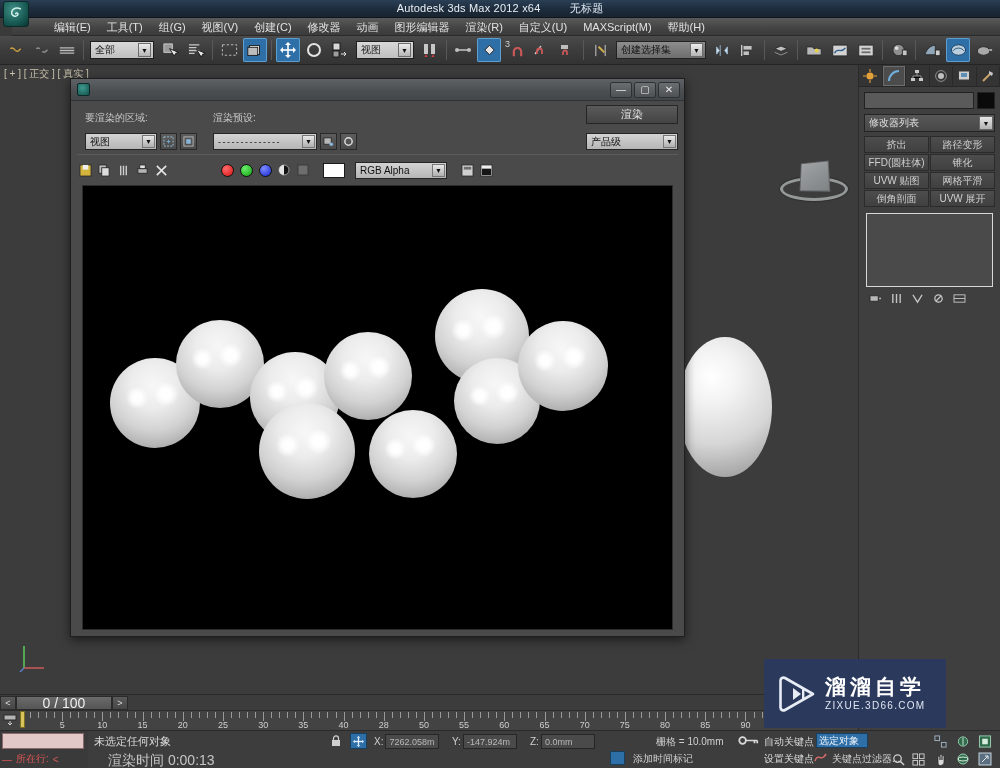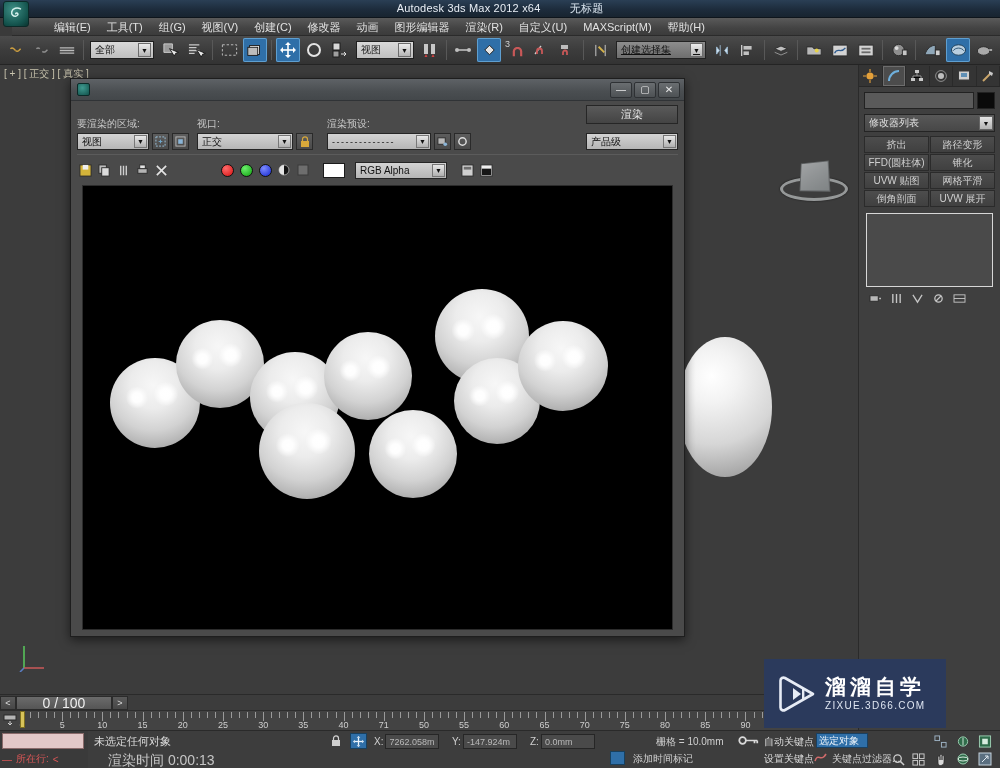--- a/index.html
+++ b/index.html
@@ -69,21 +69,20 @@
   .tcombo .ar{
     margin-left:auto; width:13px; height:14px;
     background:linear-gradient(180deg,#ececec,#b4b4b4);
     border:1px solid #6c6c6c;
     display:flex; align-items:center; justify-content:center;
     font-size:7px; color:#111;
   }
   .tcombo.dark{
     background:linear-gradient(180deg,#8d8d8d,#6e6e6e); color:#111;
     border:1px solid #222;
-    text-decoration:underline;
   }
 
   
   .viewport{
     position:absolute; left:0; top:65px; width:858px; height:629px;
     background:#3c3c3c; overflow:hidden;
   }
   .vp-label{
     position:absolute; left:4px; top:2px; font-size:10px; color:#c9c4ae;
     white-space:nowrap;
@@ -137,21 +136,21 @@
   .wbtns{ margin-left:auto; display:flex; gap:2px; padding-right:4px; }
   .wbtn{
     width:22px; height:16px;
     background:linear-gradient(180deg,#6a6e71,#4d5154);
     border:1px solid #2e3134; border-radius:2px;
     display:flex; align-items:center; justify-content:center;
     font-size:10px; color:#e8e8e8;
   }
   .rfw-body{ padding:5px 6px 0 6px; }
   .rfw-row1{ display:flex; align-items:flex-end; height:44px; position:relative; }
-  .fgroup{ display:flex; flex-direction:column; gap:2px; }
+  .fgroup{ display:flex; flex-direction:column; gap:8px;margin-left:8px; }
   .flabel{ font-size:10px; color:#c8c8c8; }
   .fline{ display:flex; align-items:center; gap:3px; }
   .combo{
     height:17px; background:linear-gradient(180deg,#d3d3d3,#b6b6b6);
     border:1px solid #252525; color:#111; font-size:10px;
     display:flex; align-items:center; padding-left:4px; position:relative;
   }
   .combo .ar{
     position:absolute; right:1px; top:1px; width:13px; height:13px;
     background:linear-gradient(180deg,#e8e8e8,#b0b0b0); border:1px solid #777;
@@ -611,35 +610,20 @@
               </div>
               <div class="sbtn">
                 <svg width="11" height="11" viewBox="0 0 12 12">
                     <rect x="1" y="1" width="10" height="10" fill="none" stroke="#b9b9b9"></rect>
                     <rect x="3.5" y="3.5" width="5" height="5" fill="#8ab4d6"></rect>
                   </svg>
               </div>
             </div>
           </div>
 
-          <div class="fgroup" style="width:130px">
-            <div class="flabel">视口:</div>
-            <div class="fline">
-              <div class="combo" style="width:96px">
-                <span>正交</span>
-                <span class="ar">▼</span>
-              </div>
-              <div class="sbtn">
-                <svg width="10" height="12" viewBox="0 0 10 12">
-                  <path d="M2.5 5V3.3a2.5 2.5 0 015 0V5" fill="none" stroke="#d8a83a" stroke-width="1.2"></path>
-                  <rect x="1" y="5" width="8" height="6" fill="#d8a83a"></rect>
-                  </svg>
-              </div>
-            </div>
-          </div>
 
           <div class="fgroup" style="width:160px">
             <div class="flabel">渲染预设:</div>
             <div class="fline">
               <div class="combo" style="width:104px">
                 <span style="font-size:9px;letter-spacing:-.5px">- - - - - - - - - - - - - -</span>
                 <span class="ar">▼</span>
               </div>
               <div class="sbtn">
                 <svg width="11" height="11" viewBox="0 0 12 12">
@@ -974,21 +958,21 @@
         <div class="tick" style="left: 803.846px; height: 9px;"></div>
         <div class="tlabel" style="left: 0px;">0</div>
         <div class="tlabel" style="left: 40.1923px;">5</div>
         <div class="tlabel" style="left: 80.3846px;">10</div>
         <div class="tlabel" style="left: 120.577px;">15</div>
         <div class="tlabel" style="left: 160.769px;">20</div>
         <div class="tlabel" style="left: 200.962px;">25</div>
         <div class="tlabel" style="left: 241.154px;">30</div>
         <div class="tlabel" style="left: 281.346px;">35</div>
         <div class="tlabel" style="left: 321.538px;">40</div>
-        <div class="tlabel" style="left: 361.731px;">71</div>
+        <div class="tlabel" style="left: 361.731px;">28</div>
         <div class="tlabel" style="left: 401.923px;">50</div>
         <div class="tlabel" style="left: 442.115px;">55</div>
         <div class="tlabel" style="left: 482.308px;">60</div>
         <div class="tlabel" style="left: 522.5px;">65</div>
         <div class="tlabel" style="left: 562.692px;">70</div>
         <div class="tlabel" style="left: 602.885px;">75</div>
         <div class="tlabel" style="left: 643.077px;">80</div>
         <div class="tlabel" style="left: 683.269px;">85</div>
         <div class="tlabel" style="left: 723.462px;">90</div>
         <div class="tlabel" style="left: 763.654px;">95</div>

